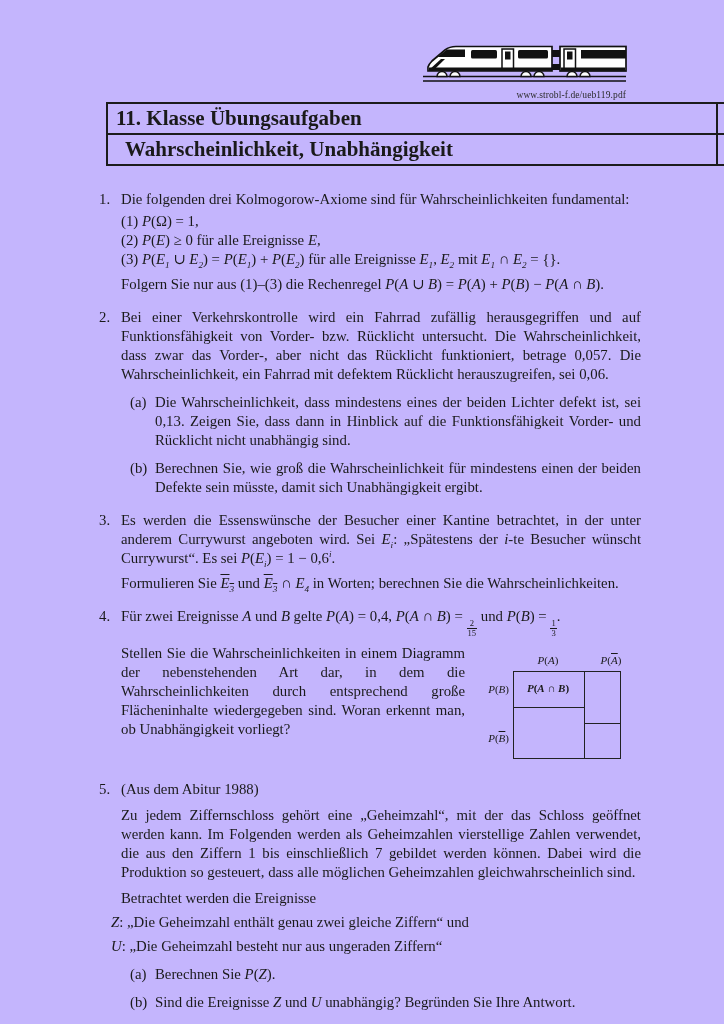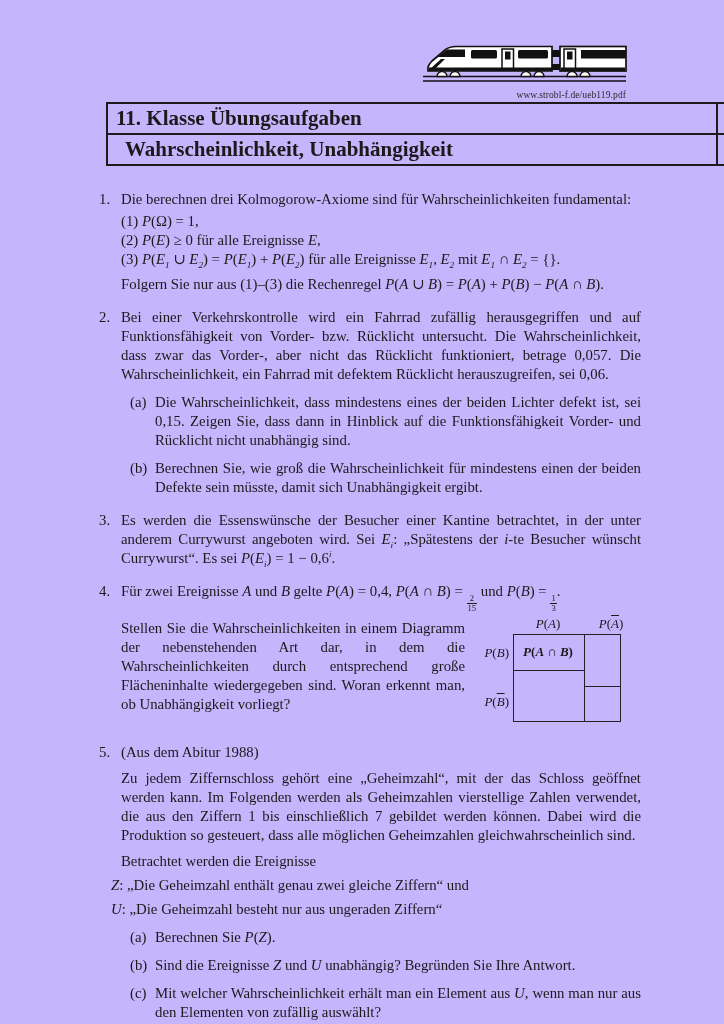--- a/index.html
+++ b/index.html
@@ -56,21 +56,21 @@
   sub.mv, sup.mv { font-style:italic; font-size:0.62em; line-height:0; }
   .ov { text-decoration:overline; }
   .frac {
     display:inline-flex; flex-direction:column; text-align:center;
     font-size:0.58em; line-height:1.05; vertical-align:-0.55em;
   }
   .frac .fd { border-top:1px solid #1a1a1a; padding:0 1px; }
   
   .p4-diagram {
     position:relative; float:right; width:168px; height:110px;
-    margin:4px 0 2px 8px; font-size:13px; line-height:17px; text-align:left;
+    margin:16px 0 2px 8px; font-size:11px; line-height:17px; text-align:left;
   }
   .dg-sq { position:absolute; left:40px; top:17px; width:106px; height:86px; border:1.4px solid #222; }
   .dg-v  { position:absolute; left:70px; top:0; width:1.4px; height:100%; background:#222; }
   .dg-hl { position:absolute; left:0; top:35px; width:70px; height:1.4px; background:#222; }
   .dg-hr { position:absolute; left:70px; top:51px; right:0; height:1.4px; background:#222; }
   .dg-pa    { position:absolute; left:40px;  top:-2px; width:70px; text-align:center; }
   .dg-pabar { position:absolute; left:108px; top:-2px; width:60px; text-align:center; }
   .dg-pb    { position:absolute; left:0; top:27px; width:36px; text-align:right; }
   .dg-pbbar { position:absolute; left:0; top:76px; width:36px; text-align:right; }
   .dg-inter { position:absolute; left:42px; top:26px; width:66px; text-align:center; white-space:nowrap;font-weight:bold; }
@@ -133,49 +133,50 @@
       <div class="hcell-title">Wahrscheinlichkeit, Unabhängigkeit</div>
       <div class="hcell-num">09</div>
     </div>
   </div>
 
   <div class="content">
 
     <div class="problem">
       <div class="pnum">1.</div>
       <div class="pbody">
-        <div>Die berechnen drei Kolmogorow-Axiome sind für Wahrscheinlichkeiten fundamental:</div>
+        <div>Die folgenden drei Kolmogorow-Axiome sind für Wahrscheinlichkeiten fundamental:</div>
         <div class="axioms">
           <div class="axline">(1) <i class="mv">P</i>(Ω) = 1,</div>
           <div class="axline">(2) <i class="mv">P</i>(<i class="mv">E</i>) ≥ 0 für alle Ereignisse <i class="mv">E</i>,</div>
           <div class="axline">(3) <i class="mv">P</i>(<i class="mv">E</i><sub class="mv">1</sub> ∪ <i class="mv">E</i><sub class="mv">2</sub>) = <i class="mv">P</i>(<i class="mv">E</i><sub class="mv">1</sub>) + <i class="mv">P</i>(<i class="mv">E</i><sub class="mv">2</sub>) für alle Ereignisse <i class="mv">E</i><sub class="mv">1</sub>, <i class="mv">E</i><sub class="mv">2</sub> mit <i class="mv">E</i><sub class="mv">1</sub> ∩ <i class="mv">E</i><sub class="mv">2</sub> = {}.</div>
         </div>
         <div class="concl">Folgern Sie nur aus (1)–(3) die Rechenregel <i class="mv">P</i>(<i class="mv">A</i> ∪ <i class="mv">B</i>) = <i class="mv">P</i>(<i class="mv">A</i>) + <i class="mv">P</i>(<i class="mv">B</i>) − <i class="mv">P</i>(<i class="mv">A</i> ∩ <i class="mv">B</i>).</div>
       </div>
     </div>
 
     <div class="problem">
       <div class="pnum">2.</div>
       <div class="pbody">
         <div>Bei einer Verkehrskontrolle wird ein Fahrrad zufällig herausgegriffen und auf Funktionsfähigkeit von Vorder- bzw. Rücklicht untersucht. Die Wahrscheinlichkeit, dass zwar das Vorder-, aber nicht das Rücklicht funktioniert, betrage 0,057. Die Wahrscheinlichkeit, ein Fahrrad mit defektem Rücklicht herauszugreifen, sei 0,06.</div>
         <div class="subitem">
           <div class="slabel">(a)</div>
-          <div class="sbody">Die Wahrscheinlichkeit, dass mindestens eines der beiden Lichter defekt ist, sei 0,15. Zeigen Sie, dass dann in Hinblick auf die Funktionsfähigkeit Vorder- und Rücklicht nicht unabhängig sind.</div>
+          <div class="sbody">Die Wahrscheinlichkeit, dass mindestens eines der beiden Lichter defekt ist, sei 0,13. Zeigen Sie, dass dann in Hinblick auf die Funktionsfähigkeit Vorder- und Rücklicht nicht unabhängig sind.</div>
         </div>
         <div class="subitem">
           <div class="slabel">(b)</div>
           <div class="sbody">Berechnen Sie, wie groß die Wahrscheinlichkeit für mindestens einen der beiden Defekte sein müsste, damit sich Unabhängigkeit ergibt.</div>
         </div>
       </div>
     </div>
 
     <div class="problem">
       <div class="pnum">3.</div>
       <div class="pbody">
         <div>Es werden die Essenswünsche der Besucher einer Kantine betrachtet, in der unter anderem Currywurst angeboten wird. Sei <i class="mv">E</i><sub class="mv">i</sub>: „Spätestens der <i class="mv">i</i>-te Besucher wünscht Currywurst“. Es sei <i class="mv">P</i>(<i class="mv">E</i><sub class="mv">i</sub>) = 1 − 0,6<sup class="mv">i</sup>.</div>
+        <div class="taskline">Formulieren Sie <span class="ov"><i class="mv">E</i><sub class="mv">3</sub></span> und <span class="ov"><i class="mv">E</i><sub class="mv">3</sub></span> ∩ <i class="mv">E</i><sub class="mv">4</sub> in Worten; berechnen Sie die Wahrscheinlichkeiten.</div>
       </div>
     </div>
 
     <div class="problem">
       <div class="pnum">4.</div>
       <div class="pbody">
         <div>Für zwei Ereignisse <i class="mv">A</i> und <i class="mv">B</i> gelte <i class="mv">P</i>(<i class="mv">A</i>) = 0,4, <i class="mv">P</i>(<i class="mv">A</i> ∩ <i class="mv">B</i>) = <span class="frac">
               <span class="fn">2</span>
               <span class="fd">15</span>
             </span> und <i class="mv">P</i>(<i class="mv">B</i>) = <span class="frac">

